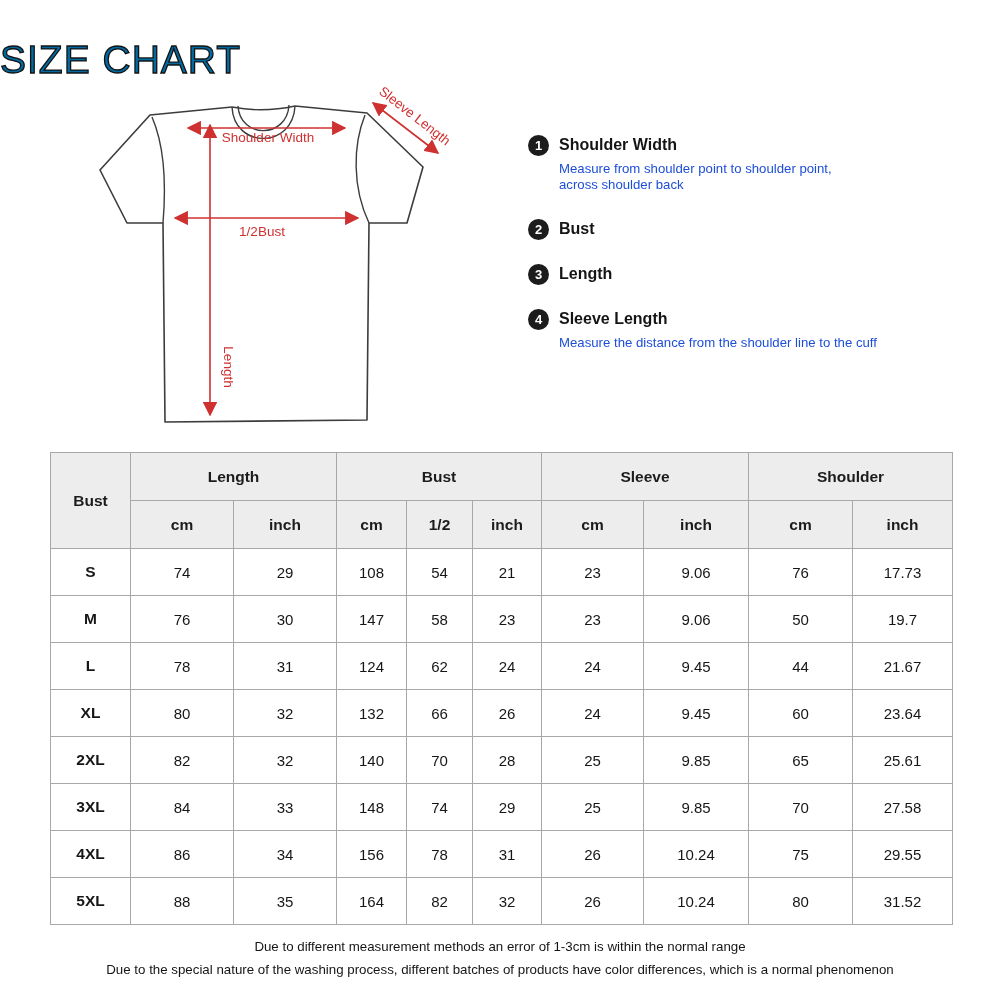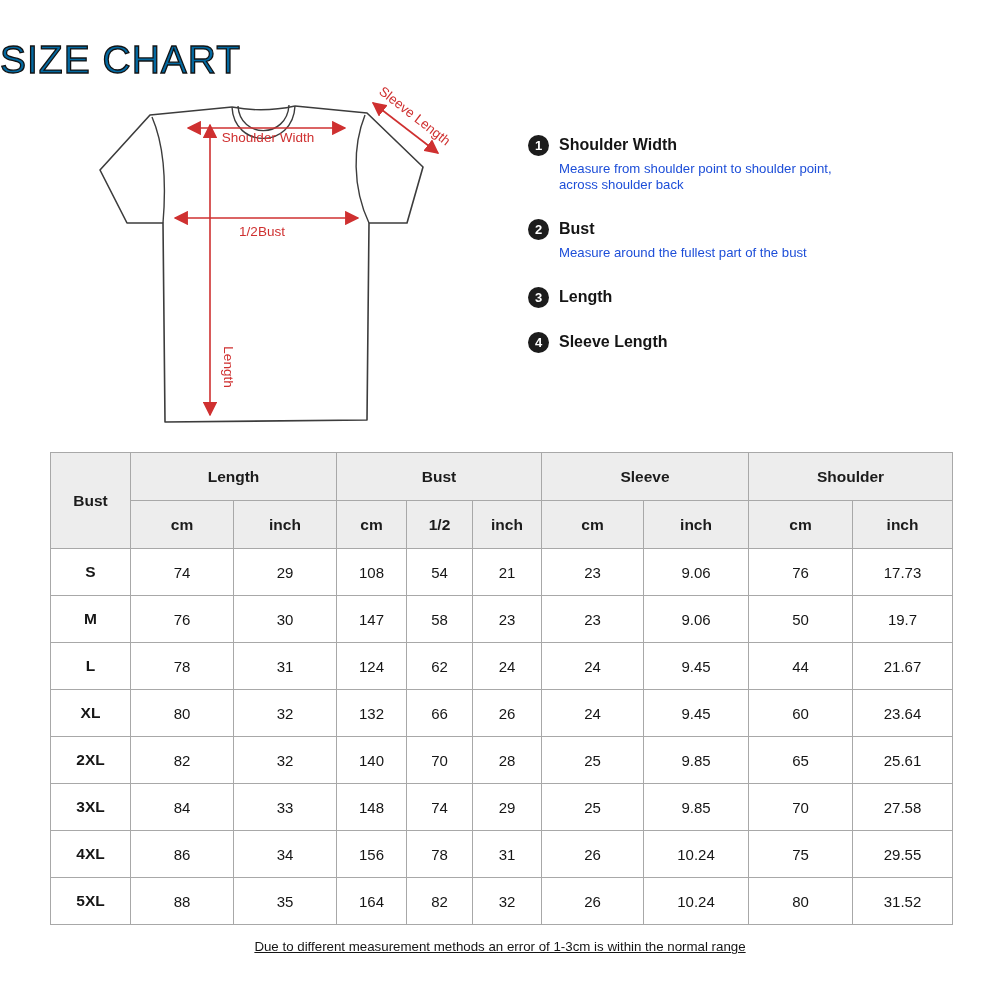--- a/index.html
+++ b/index.html
@@ -44,21 +44,21 @@
   }
   .size-table thead th {
     background:#ededed; font-size:15.5px; font-weight:700;
     height:48px; color:#1c1c1c;
   }
   .size-table tbody td { height:47px; font-size:15px; color:#161616; background:#fff; }
   .size-table tbody td.size-cell { font-weight:700; font-size:15.5px; }
   
   .footnotes {
     position:absolute; top:936px; left:0; width:100%;
-    text-align:center; font-size:13.3px; color:#151515; line-height:22.5px;text-decoration:underline;
+    text-align:center; font-size:13.3px; color:#151515; line-height:22.5px;
   }
 </style>
 </head>
 <body>
 
 <div class="title">SIZE CHART</div>
 
 <div class="diagram">
   <svg viewBox="0 0 390 355">
     <defs>
@@ -94,29 +94,29 @@
 <div class="guide">
   <div class="guide-item">
     <span class="num-badge">1</span>
     <div class="guide-title">Shoulder Width</div>
     <div class="guide-desc">Measure from shoulder point to shoulder point,
 across shoulder back</div>
   </div>
   <div class="guide-item">
     <span class="num-badge">2</span>
     <div class="guide-title">Bust</div>
-    <div class="guide-desc">Measure around the fullest part of the bust</div>
   </div>
   <div class="guide-item">
     <span class="num-badge">3</span>
     <div class="guide-title">Length</div>
   </div>
   <div class="guide-item">
     <span class="num-badge">4</span>
     <div class="guide-title">Sleeve Length</div>
+    <div class="guide-desc">Measure the distance from the shoulder line to the cuff</div>
   </div>
 </div>
 
 <table class="size-table">
   <colgroup>
     <col style="width:80px">
       <col style="width:103px">
       <col style="width:103px">
     <col style="width:70px">
       <col style="width:66px">
@@ -241,13 +241,14 @@
         <td>26</td>
         <td>10.24</td>
         <td>80</td>
         <td>31.52</td>
       </tr>
     </tbody>
 </table>
 
 <div class="footnotes">
   <div>Due to different measurement methods an error of 1-3cm is within the normal range</div>
+  <div>Due to the special nature of the washing process, different batches of products have color differences, which is a normal phenomenon</div>
 </div>
 
 </body></html>

